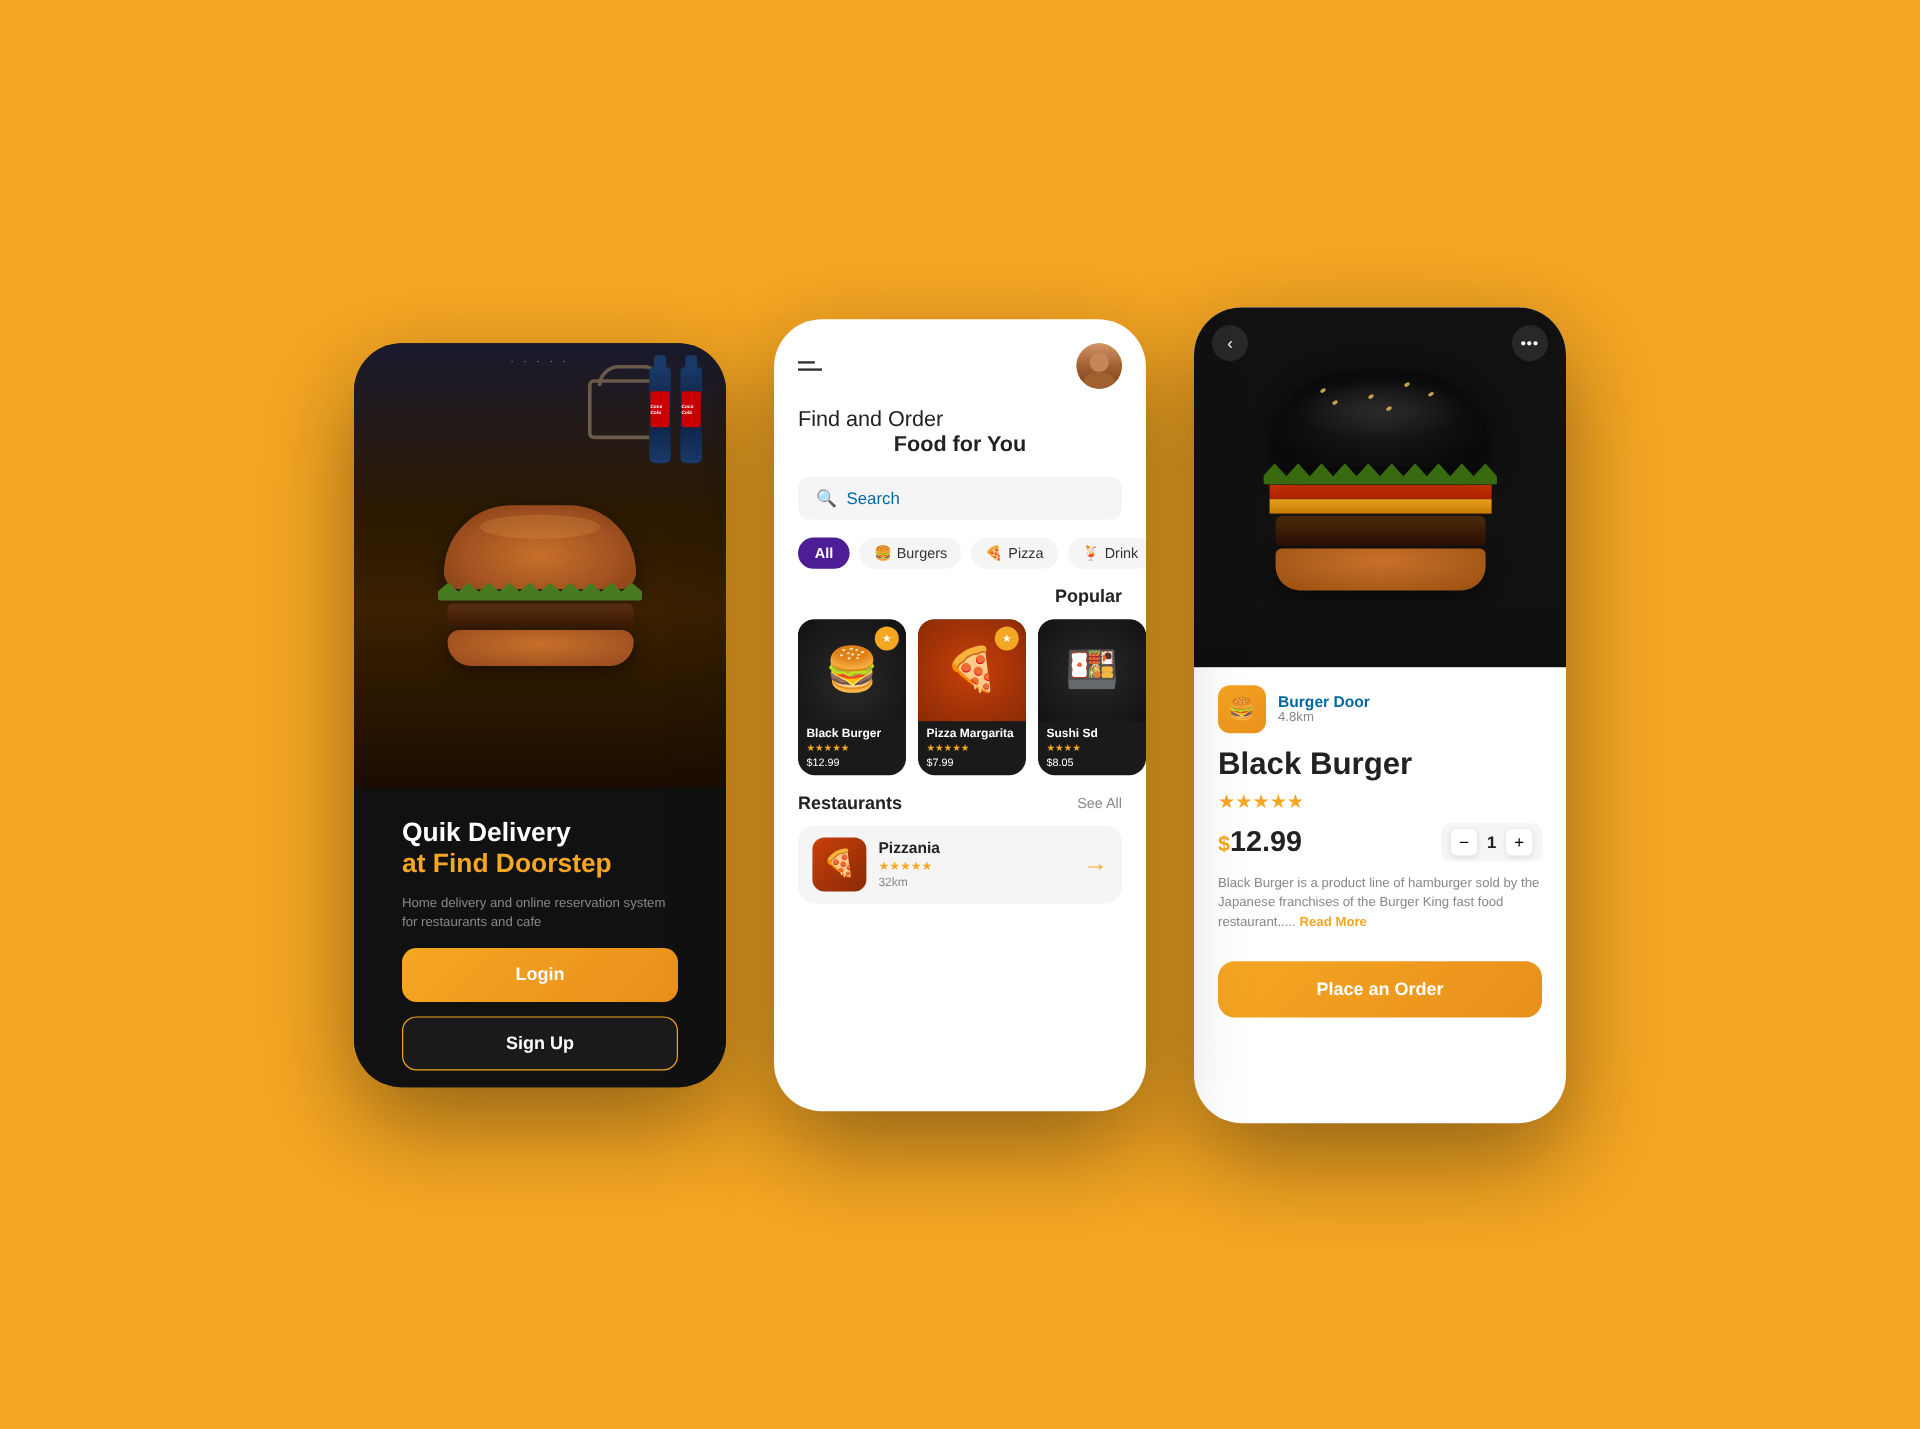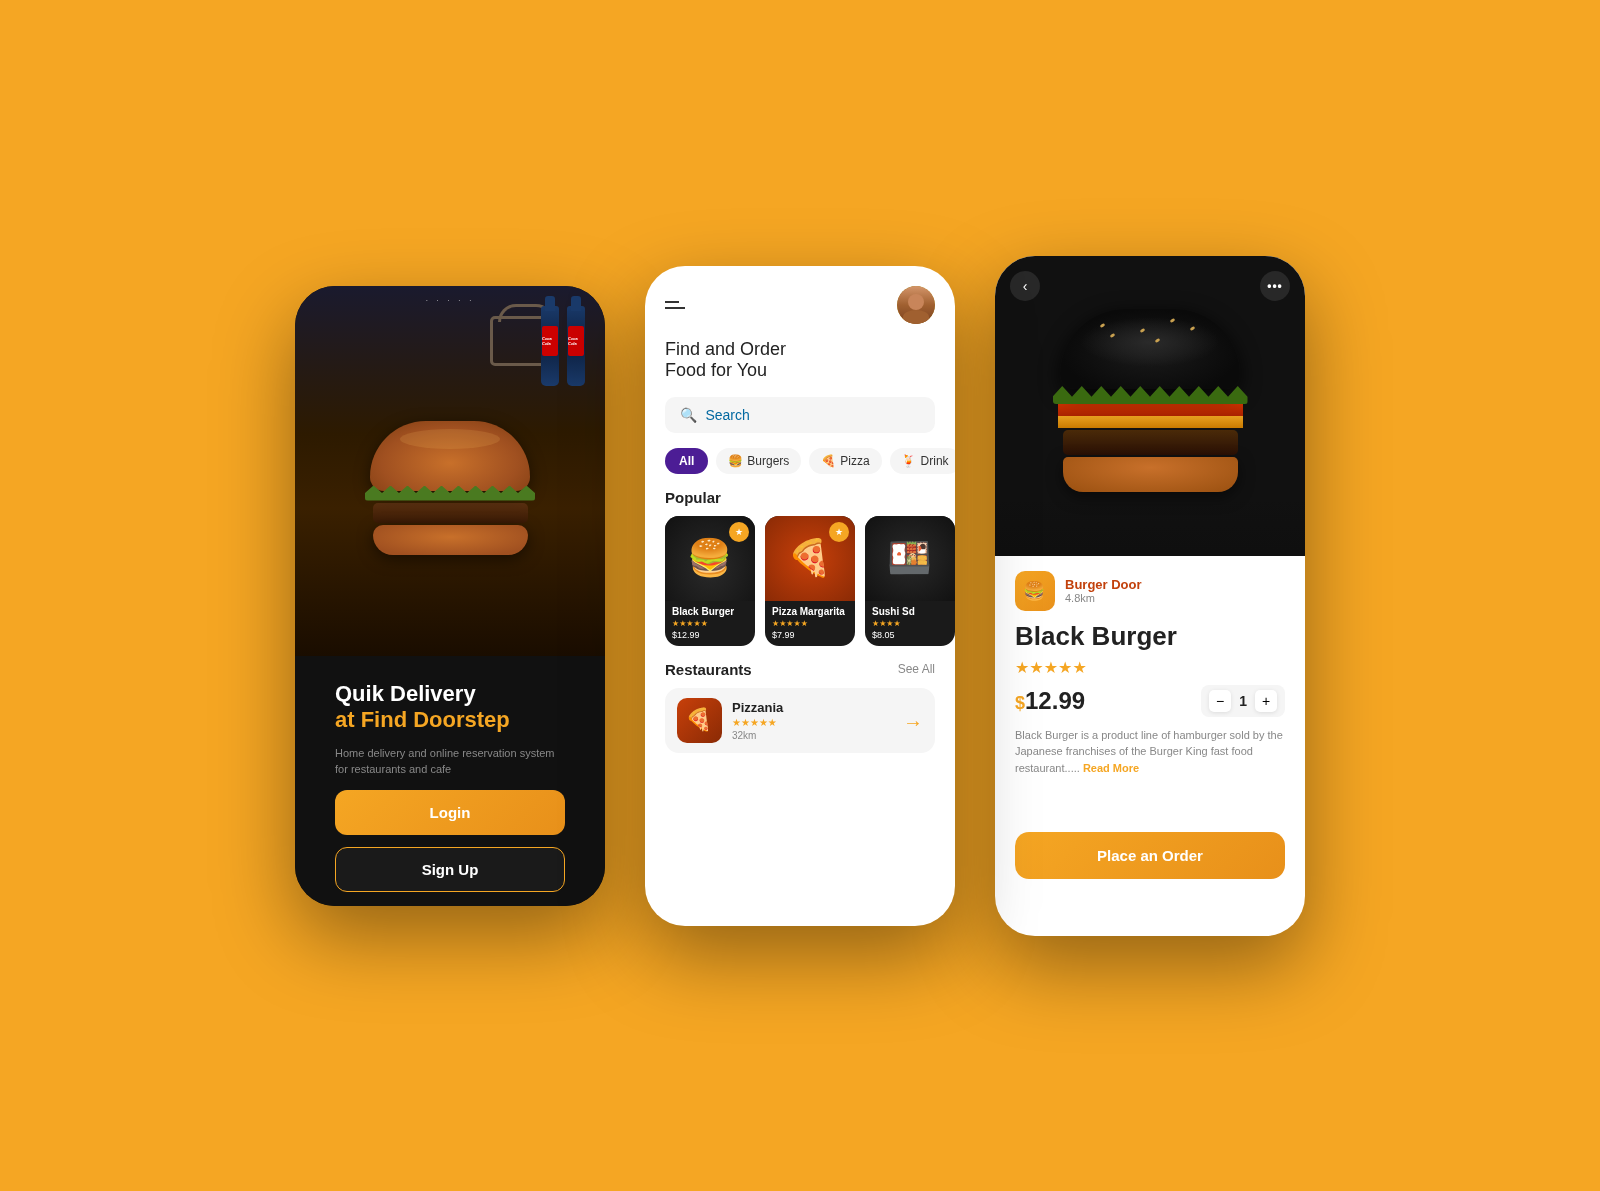--- a/index.html
+++ b/index.html
@@ -331,22 +331,23 @@
     }
 
     .phone-2-title h2 {
       font-size: 18px;
       font-weight: 400;
       color: #222;
       line-height: 1.2;
     }
 
     .phone-2-title h2 strong {
-      font-weight: 400;
+      font-weight: 700;
       display: block;
+      text-align: center;
     }
 
     .search-bar {
       margin: 0 20px 15px;
       background: #f5f5f5;
       border-radius: 10px;
       padding: 10px 15px;
       display: flex;
       align-items: center;
       gap: 8px;
@@ -394,20 +395,21 @@
 
     .cat-emoji {
       font-size: 12px;
     }
 
     .section-title {
       padding: 0 20px 10px;
       font-size: 15px;
       font-weight: 700;
       color: #222;
+      text-align: right;
     }
 
     .food-cards {
       padding: 0 20px 15px;
       display: flex;
       gap: 10px;
       overflow: hidden;
     }
 
     .food-card {
@@ -720,21 +722,21 @@
       background: linear-gradient(135deg, #F5A623 0%, #e8901a 100%);
       display: flex;
       align-items: center;
       justify-content: center;
       font-size: 18px;
     }
 
     .restaurant-detail-name {
       font-size: 13px;
       font-weight: 700;
-      color: #c2410c;
+      color: #0369a1;
     }
 
     .restaurant-detail-dist {
       font-size: 11px;
       color: #888;
     }
 
     .product-name {
       font-size: 26px;
       font-weight: 800;
@@ -812,21 +814,20 @@
       width: 100%;
       background: linear-gradient(135deg, #F5A623 0%, #e8901a 100%);
       color: white;
       border: none;
       border-radius: 14px;
       padding: 15px;
       font-size: 15px;
       font-weight: 700;
       cursor: pointer;
       text-align: center;
-      margin-top: 32px;
     }
 
     
     .phone-3-top::after {
       content: '';
       position: absolute;
       bottom: 0;
       left: 0;
       right: 0;
       height: 60px;

